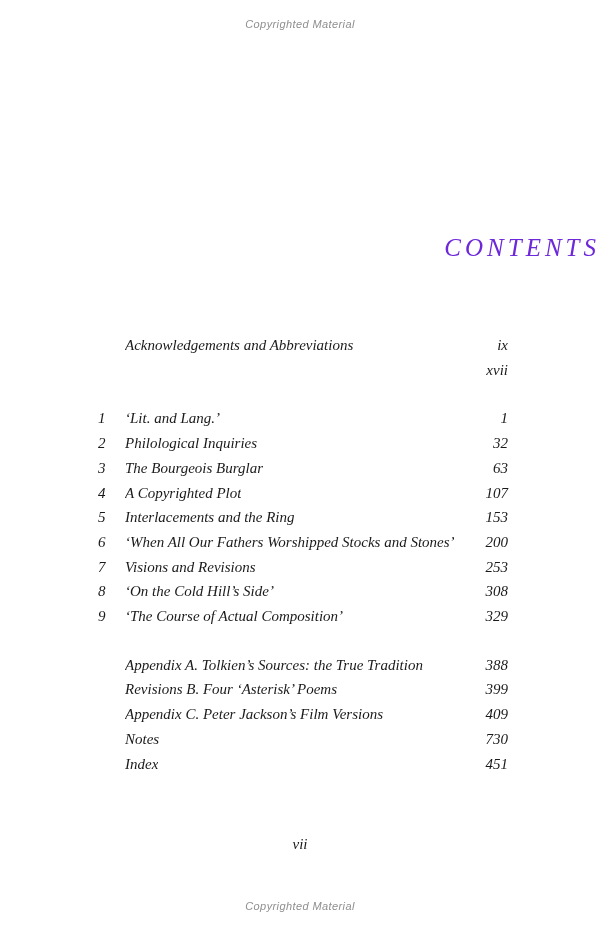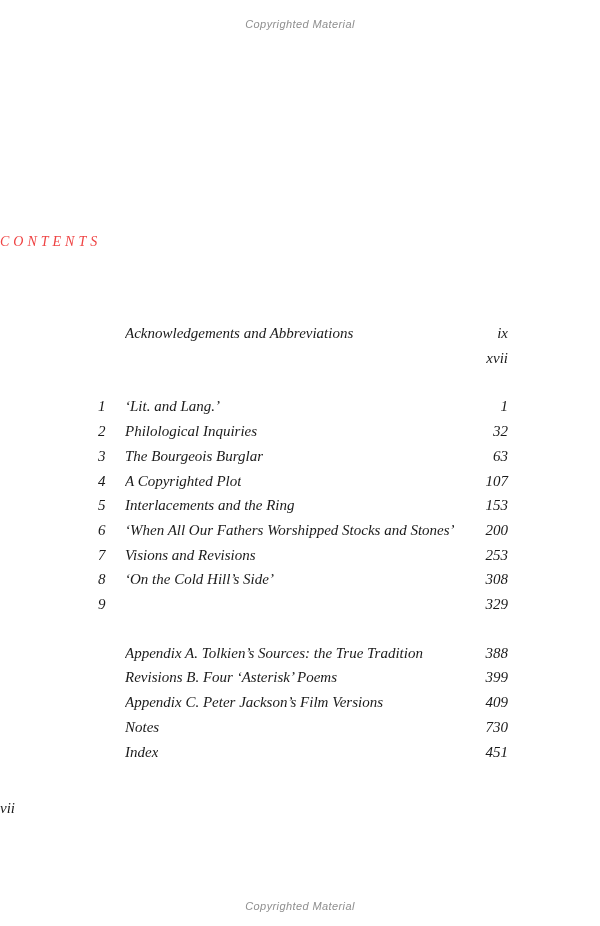--- a/index.html
+++ b/index.html
@@ -26,25 +26,25 @@
     color: #8f8f8f;
   }
   .watermark.top { padding-top: 18px; }
   .watermark.bottom {
     position: absolute;
     left: 0;
     bottom: 14px;
   }
   .book-title {
     margin: 204px 0 0 0;
-    text-align: left;
-    font-size: 14px;
+    text-align: right;
+    font-size: 25px;
     font-weight: 400;
     letter-spacing: 4px;
-    color: #ef4444;
+    color: #6d28d9;
   }
   .toc {
     margin-top: 71px;
     margin-left: 98px;
     width: 410px;
     font-size: 15px;
   }
   .row {
     display: flex;
     align-items: baseline;
@@ -60,21 +60,22 @@
   .entry-title {
     flex: 0 1 auto;
     overflow: hidden;
   }
   .page-ref {
     margin-left: auto;
     text-align: left;
     padding-left: 12px;
   }
   .folio {
-    margin-top: 36px;
+    margin-top: 60px;
+    text-align: center;
     font-size: 15px;
     color: #1a1a1a;
   }
 </style>
 </head>
 <body>
 
 <div class="page">
 
   <div class="watermark top">Copyrighted Material</div>
@@ -128,20 +129,21 @@
       <span class="entry-title">Visions and Revisions</span>
       <span class="page-ref">253</span>
     </div>
     <div class="row">
       <span class="num">8</span>
       <span class="entry-title">‘On the Cold Hill’s Side’</span>
       <span class="page-ref">308</span>
     </div>
     <div class="row">
       <span class="num">9</span>
+      <span class="entry-title">‘The Course of Actual Composition’</span>
       <span class="page-ref">329</span>
     </div>
 
     <div class="row gap-above">
       <span class="num"></span>
       <span class="entry-title">Appendix A. Tolkien’s Sources: the True Tradition</span>
       <span class="page-ref">388</span>
     </div>
     <div class="row">
       <span class="num"></span>

